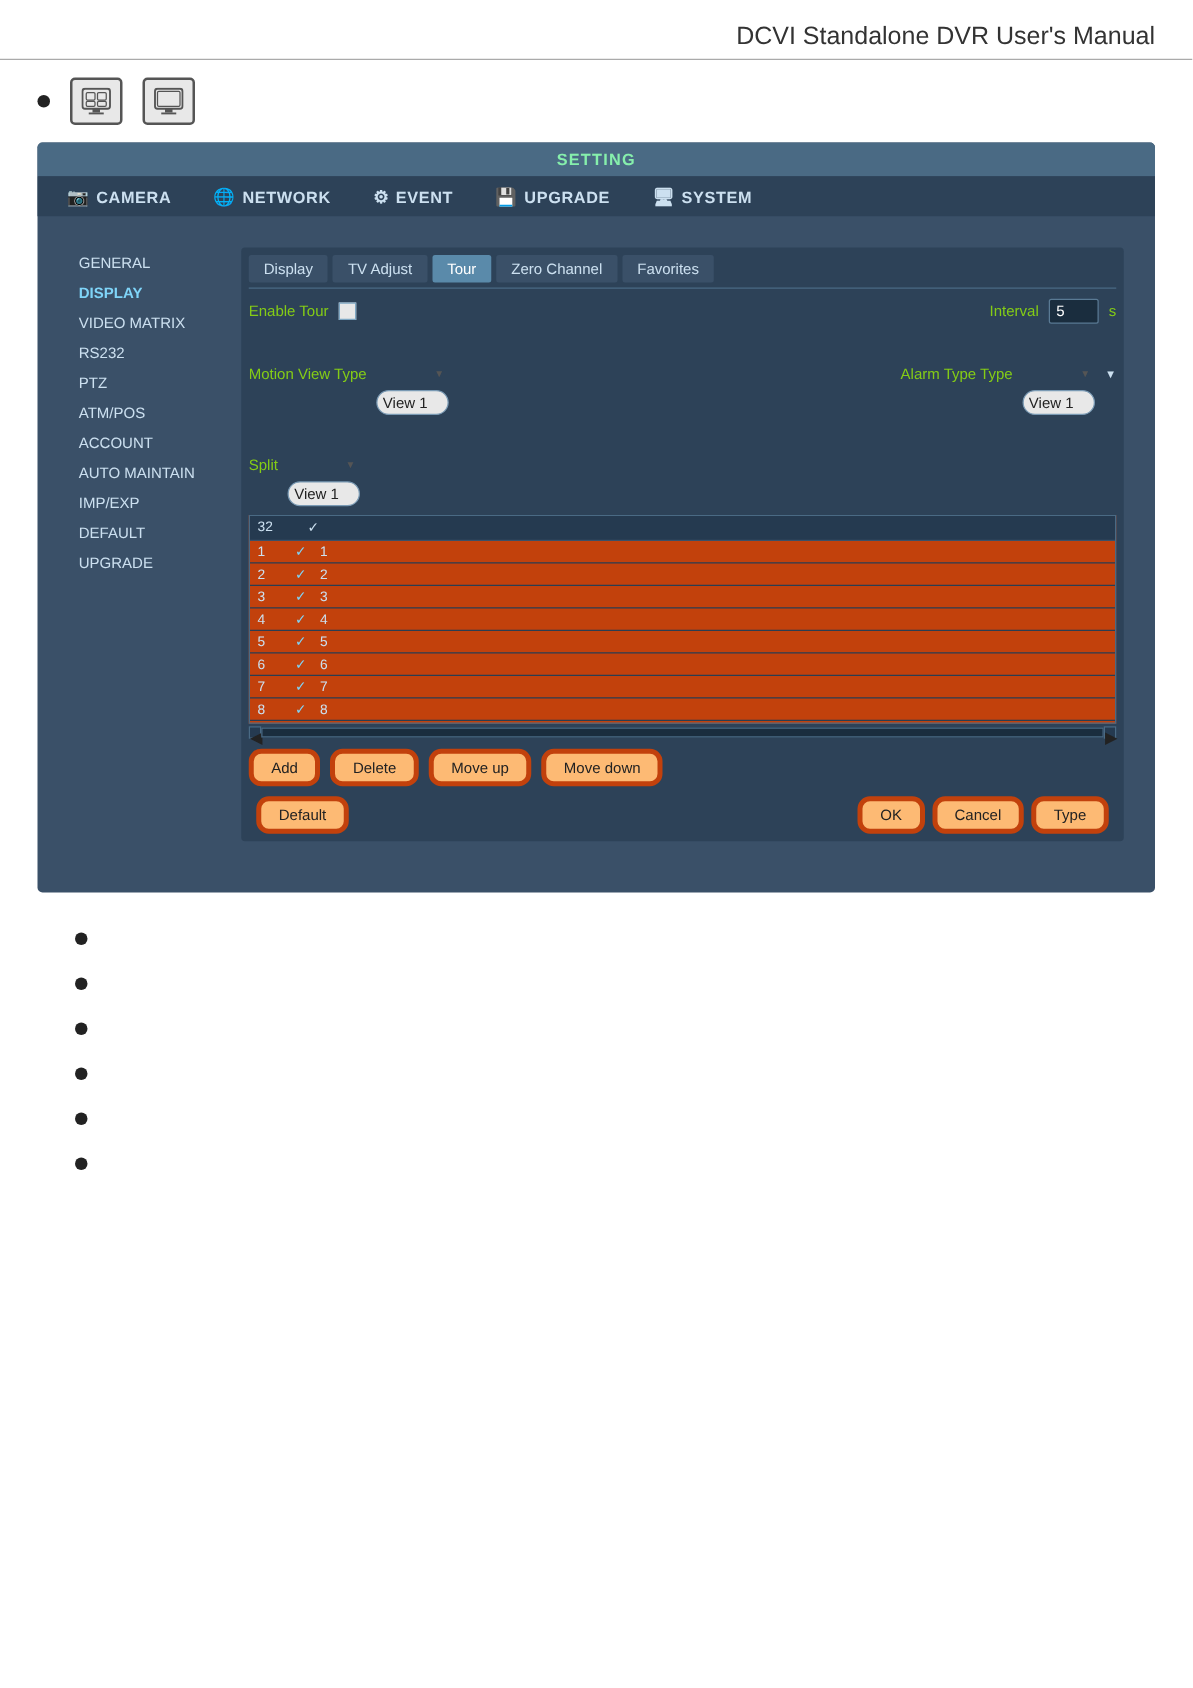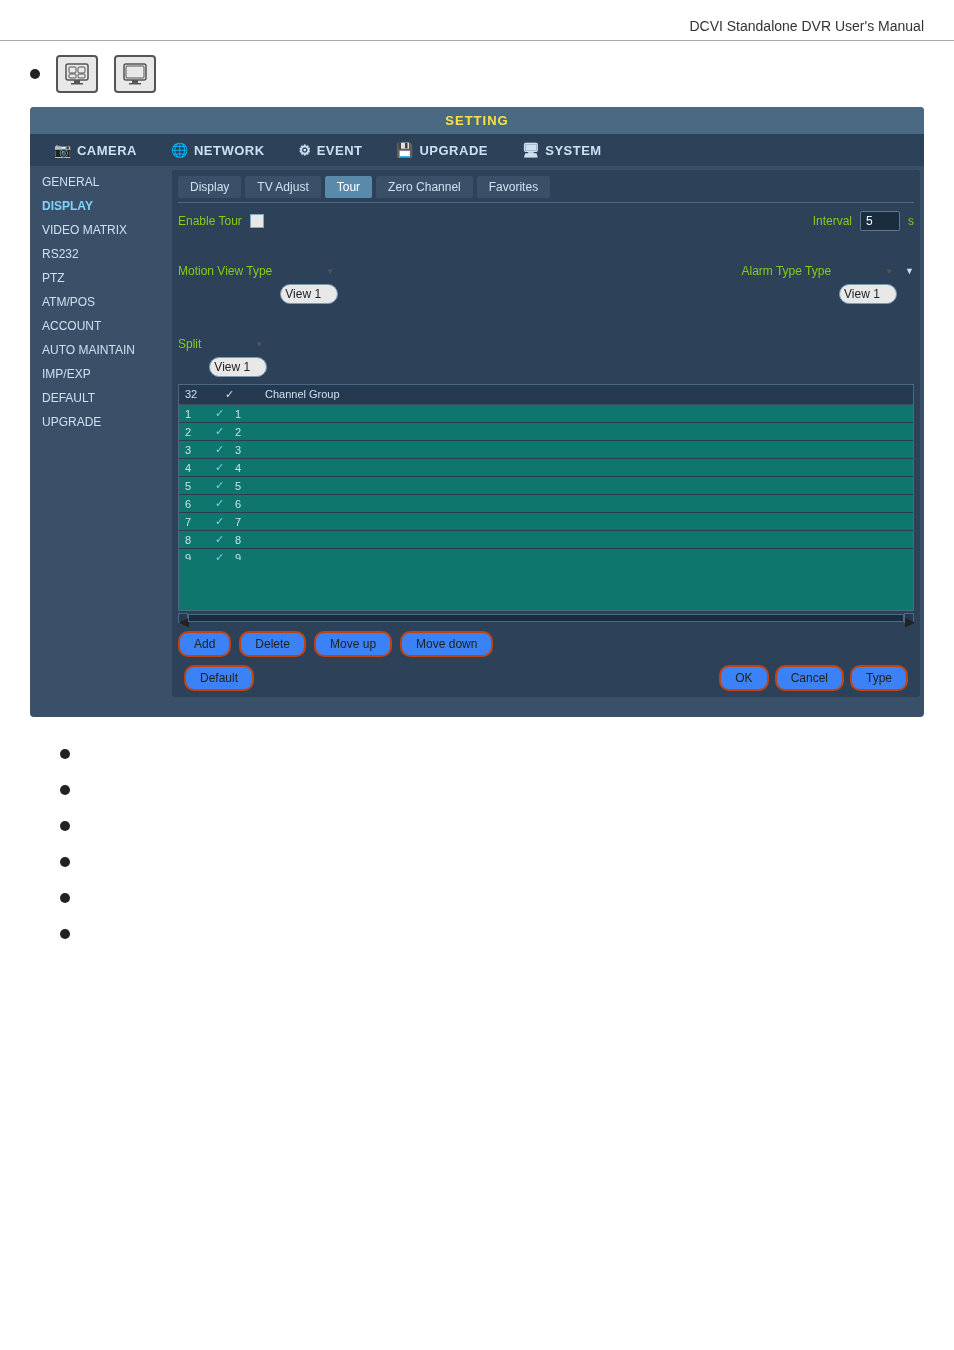--- a/index.html
+++ b/index.html
@@ -9,21 +9,21 @@
       background: #ffffff;
       font-family: Arial, sans-serif;
       font-size: 13px;
       color: #222;
     }
 
     
     .page-header {
       text-align: right;
       padding: 18px 30px 6px 30px;
-      font-size: 14px;
+      font-size: 20px;
       color: #333;
       border-bottom: 1px solid #aaa;
     }
 
     
     .icons-row {
       display: flex;
       align-items: center;
       padding: 14px 30px 14px 30px;
       gap: 16px;
@@ -47,21 +47,21 @@
     
     .setting-panel {
       margin: 0 30px 0 30px;
       background: #3a5068;
       border-radius: 4px;
       padding-bottom: 16px;
     }
     .setting-title {
       text-align: center;
       background: #4a6a84;
-      color: #fde047;
+      color: #86efac;
       font-size: 13px;
       font-weight: bold;
       padding: 6px 0;
       letter-spacing: 1px;
       border-radius: 4px 4px 0 0;
     }
 
     
     .nav-tabs {
       display: flex;
@@ -79,21 +79,21 @@
       font-weight: bold;
       cursor: pointer;
       border-radius: 2px 2px 0 0;
       letter-spacing: 0.5px;
     }
     .nav-tab .tab-icon { font-size: 14px; }
 
     
     .main-content {
       display: flex;
-      padding: 4px;
+      padding: 25px;
       gap: 8px;
     }
 
     
     .sidebar {
       width: 130px;
       flex-shrink: 0;
       color: #cce0f0;
       font-size: 12px;
     }
@@ -206,40 +206,40 @@
       border-bottom: 1px solid #2a3d52;
     }
     .channel-row span:first-child { width: 30px; }
     .channel-row span:nth-child(2) { width: 20px; }
     .channel-row span:nth-child(3) { width: 30px; }
     .channel-row span:last-child { flex: 1; }
     .check-mark { color: #7fd4f8; font-size: 11px; }
     .scroll-area {
       position: relative;
       border: 1px solid #4a6a84;
-      background: #0f766e;
-      height: 227px;
+      background: #c2410c;
+      height: 167px;
       overflow: hidden;
     }
     .scroll-content {
       overflow-y: scroll;
       height: 175px;
     }
 
     
     .action-btns {
       display: flex;
       gap: 8px;
       margin-top: 8px;
       margin-bottom: 8px;
     }
     .btn {
       padding: 4px 14px;
-      background: #3b82f6;
-      border: 2px solid #c2410c;
+      background: #fdba74;
+      border: 4px solid #c2410c;
       border-radius: 10px;
       color: #222;
       font-size: 12px;
       cursor: pointer;
       white-space: nowrap;
     }
 
     
     .bottom-btns {
       display: flex;
@@ -435,21 +435,20 @@
           </select>
         </div>
       </div>
 
       <div class="scroll-area">
         <div class="scroll-content">
           <div class="table-header-row">
             <span>32</span>
             <span>✓</span>
             <span></span>
-            <span>Channel Group</span>
           </div>
           <div class="channel-row">
             <span>1</span>
             <span class="check-mark">✓</span>
             <span>1</span>
             <span></span>
           </div>
           <div class="channel-row">
             <span>2</span>
             <span class="check-mark">✓</span>

